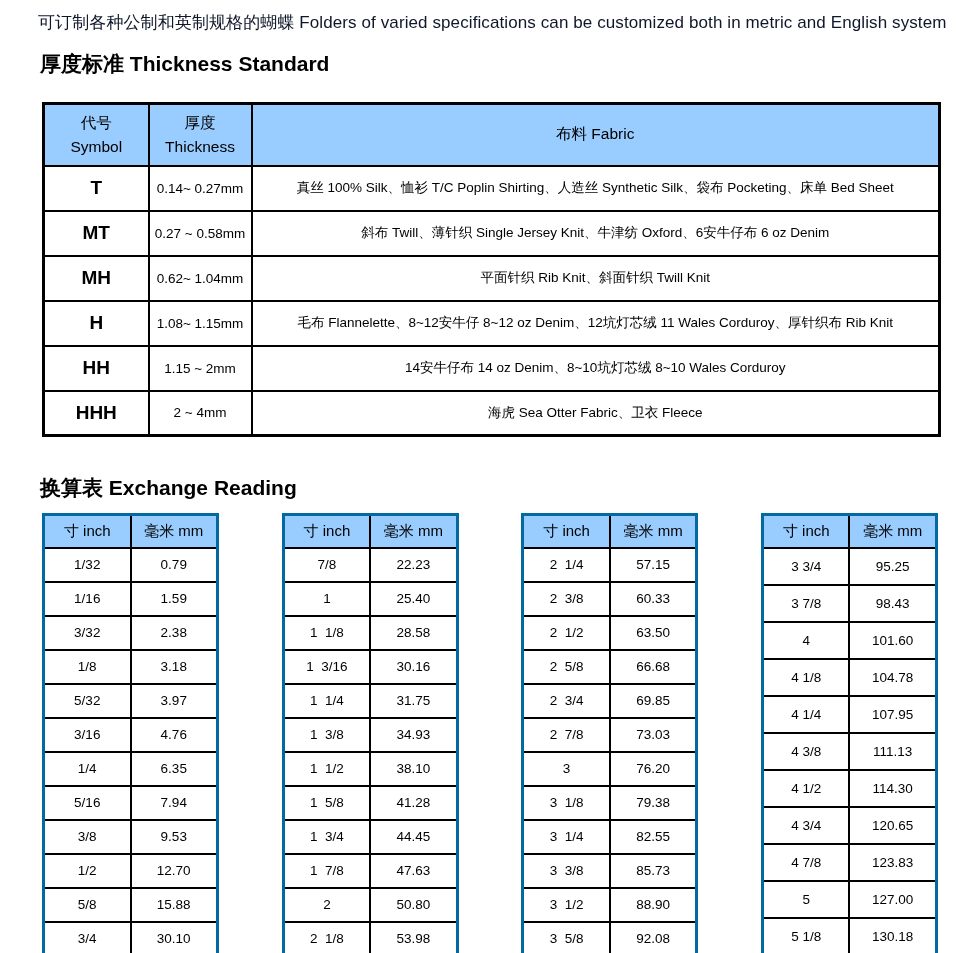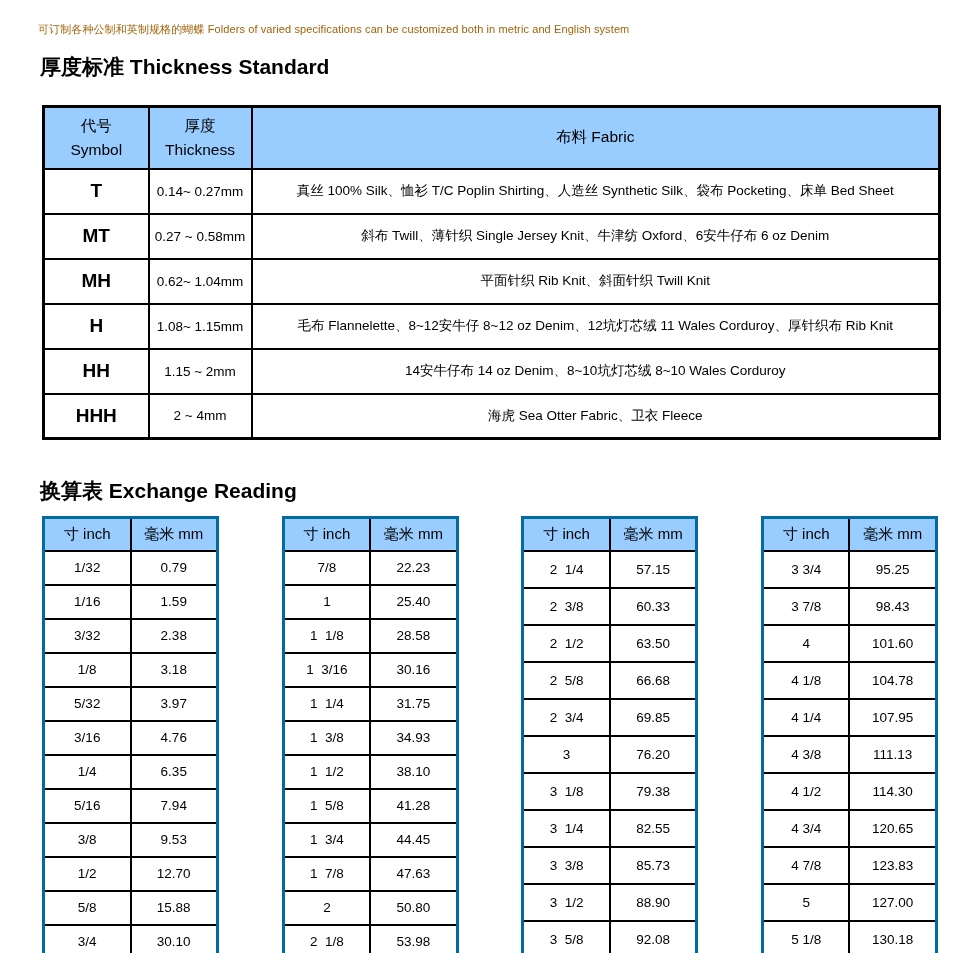--- a/index.html
+++ b/index.html
@@ -5,23 +5,23 @@
   * { box-sizing: border-box; }
   html, body { margin: 0; padding: 0; }
   body {
     width: 980px; height: 953px;
     background: #ffffff;
     color: #000;
     font-family: "Liberation Sans", "DejaVu Sans", sans-serif;
     overflow: hidden;
   }
   .top-note {
-    padding: 22px 0 0 38px;
-    font-size: 11px;
-    color: #a16207;
+    padding: 11px 0 0 38px;
+    font-size: 17px;
+    color: #0f172a;
     letter-spacing: 0.1px;
   }
   .section-title {
     margin: 0 0 0 40px;
     font-size: 21px;
     font-weight: bold;
     color: #000;
   }
   .title-thickness { margin-top: 16px; }
   .title-exchange  { margin-top: 37px; }
@@ -303,20 +303,24 @@
         </tr>
         <tr>
           <td>2  5/8</td>
           <td>66.68</td>
         </tr>
         <tr>
           <td>2  3/4</td>
           <td>69.85</td>
         </tr>
         <tr>
+          <td>2  7/8</td>
+          <td>73.03</td>
+        </tr>
+        <tr>
           <td>3</td>
           <td>76.20</td>
         </tr>
         <tr>
           <td>3  1/8</td>
           <td>79.38</td>
         </tr>
         <tr>
           <td>3  1/4</td>
           <td>82.55</td>

